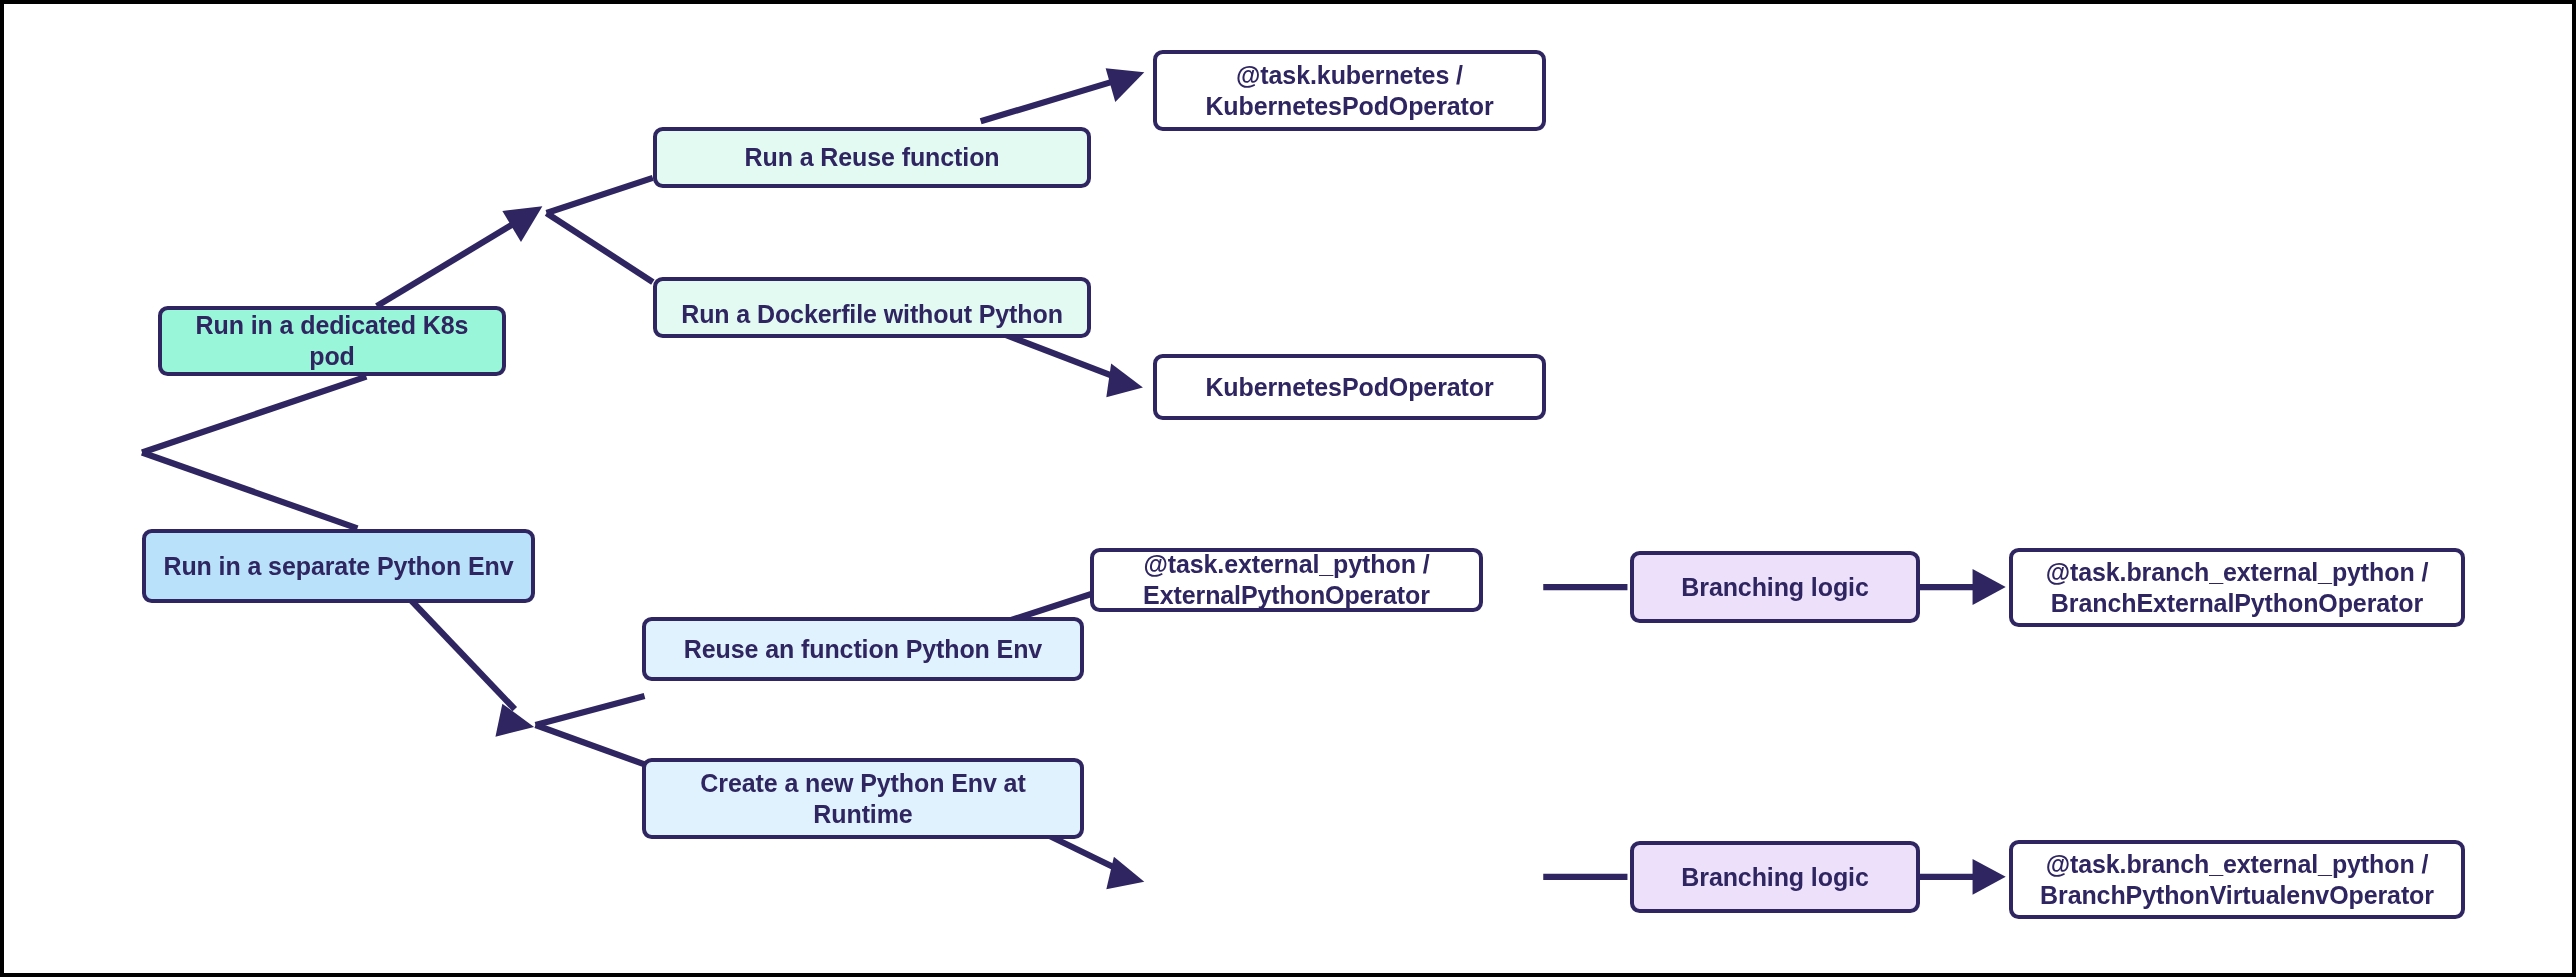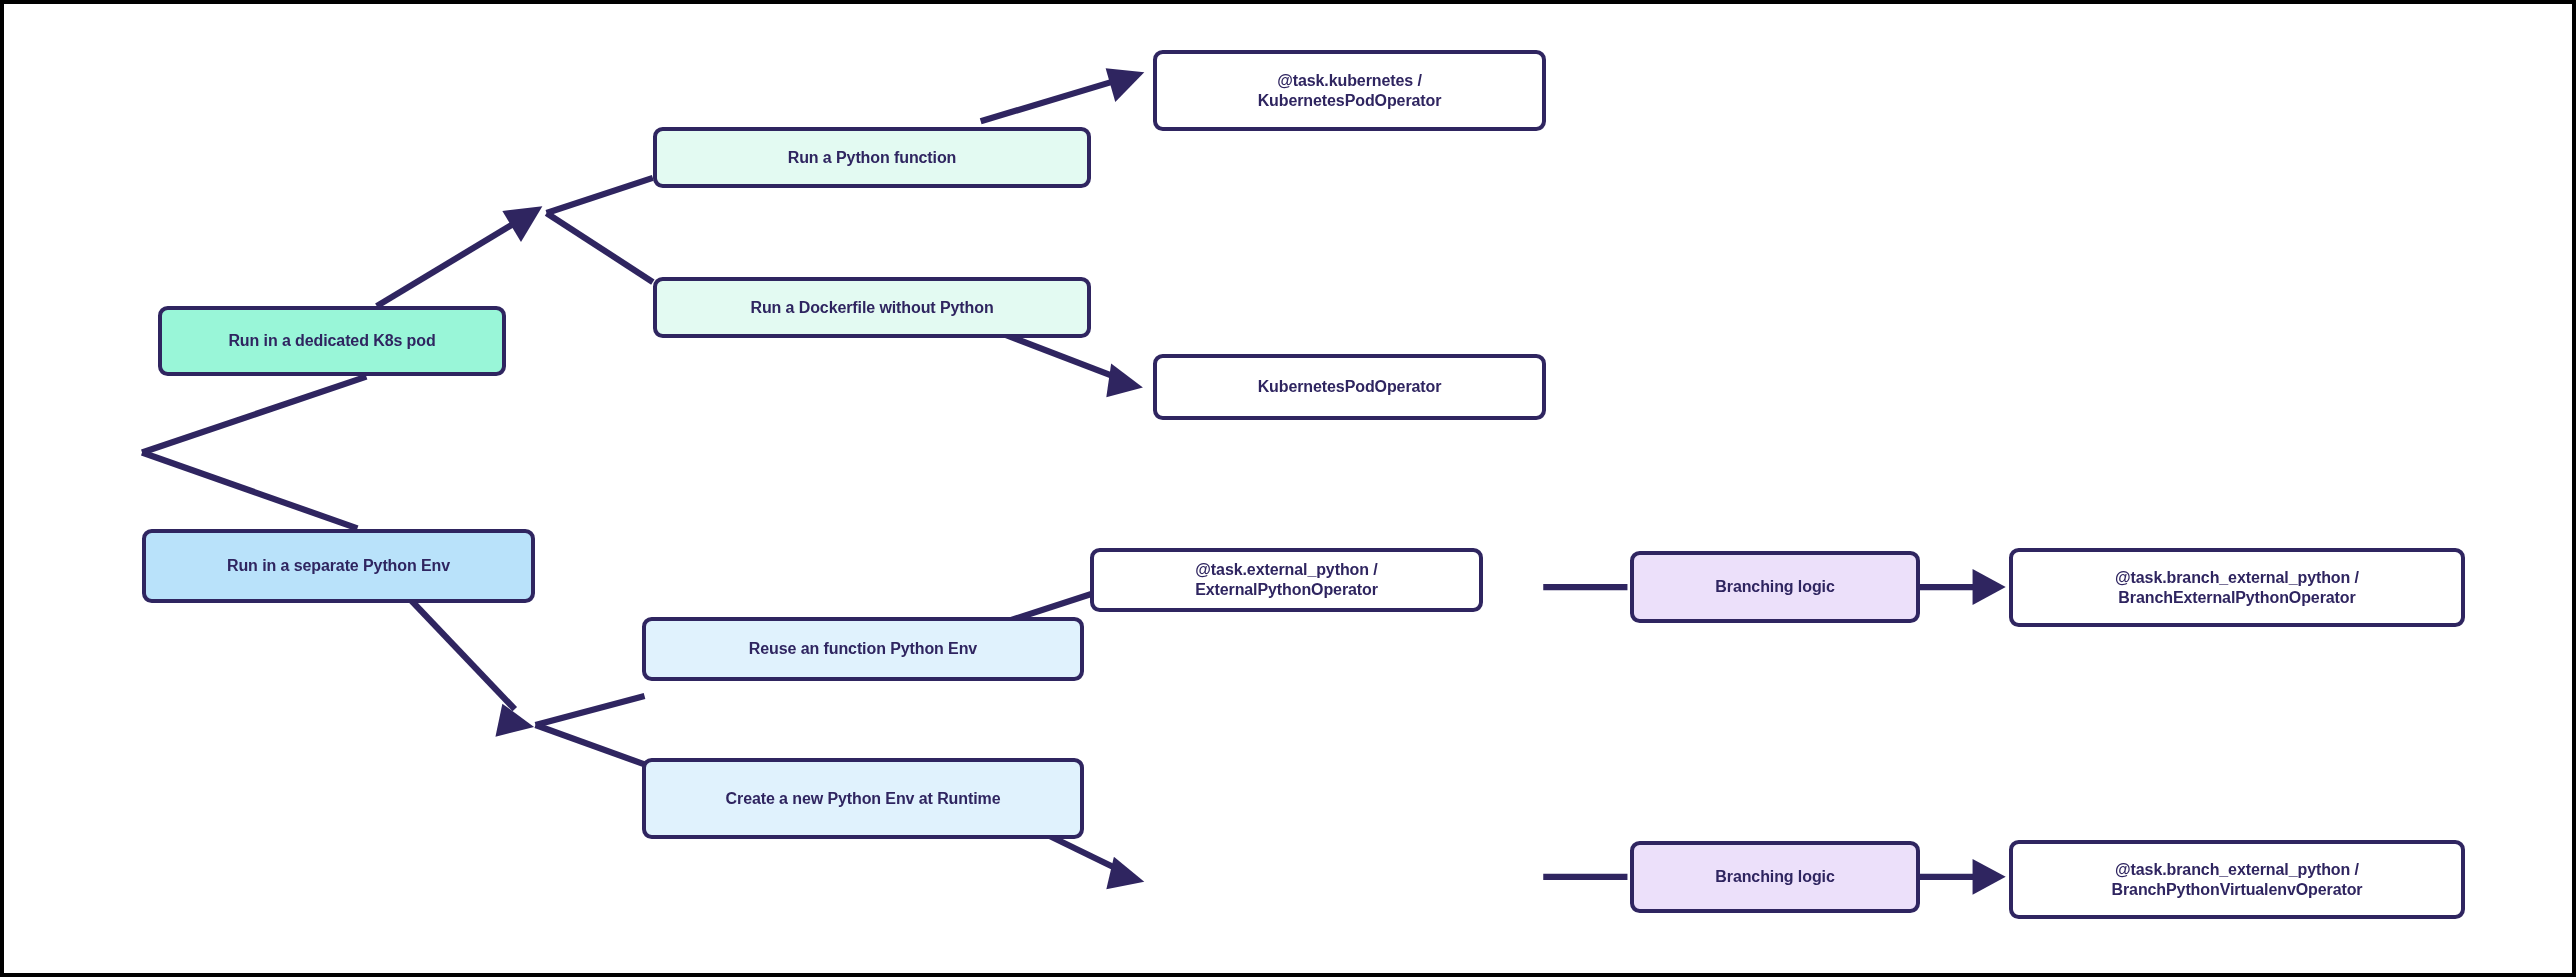--- a/index.html
+++ b/index.html
@@ -44,21 +44,21 @@
     position: absolute;
     box-sizing: border-box;
     border: 4.1px solid #2f2560;
     border-radius: 9.7px;
     display: flex;
     align-items: center;
     justify-content: center;
     text-align: center;
     color: #2f2560;
     font-weight: bold;
-    font-size: 16px;
+    font-size: 25px;
     line-height: 1.24;
     letter-spacing: -0.1px;
     padding: 4.1px 12.4px;
   }
   .node-label {
     display: block;
     white-space: pre-line;
   }
   .fill-mint      { background: #99f6d8; }
   .fill-mint-pale { background: #e3faf2; }
@@ -117,24 +117,24 @@
 
   <div class="node fill-mint" style="left:154px; top:302px; width:348px; height:70px;">
     <span class="node-label">Run in a dedicated K8s pod</span>
   </div>
 
   <div class="node fill-blue" style="left:138px; top:525px; width:393px; height:74px;">
     <span class="node-label">Run in a separate Python Env</span>
   </div>
 
   <div class="node fill-mint-pale" style="left:649px; top:123px; width:438px; height:61px;">
-    <span class="node-label">Run a Python function</span>
+    <span class="node-label">Run a Reuse function</span>
   </div>
 
-  <div class="node fill-mint-pale" style="left:649px; top:273px; width:438px; height:61px;">
+  <div class="node fill-mint-pale" style="left:649px; top:273px; width:438px; height:61px;align-items:flex-end;">
     <span class="node-label">Run a Dockerfile without Python</span>
   </div>
 
   <div class="node fill-blue-pale" style="left:638px; top:613px; width:442px; height:64px;">
     <span class="node-label">Reuse an function Python Env</span>
   </div>
 
   <div class="node fill-blue-pale" style="left:638px; top:754px; width:442px; height:81px;">
     <span class="node-label">Create a new Python Env at Runtime</span>
   </div>

